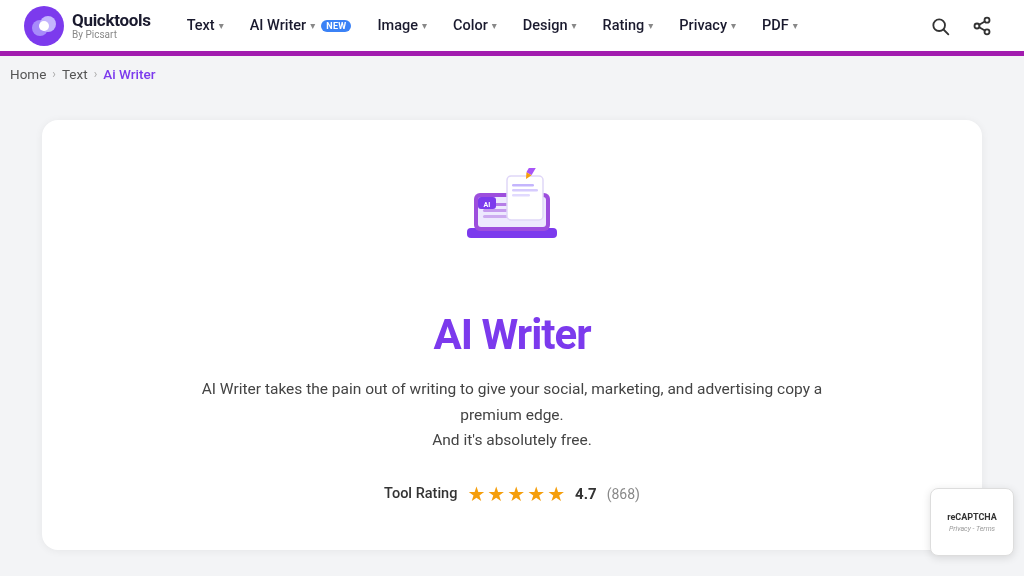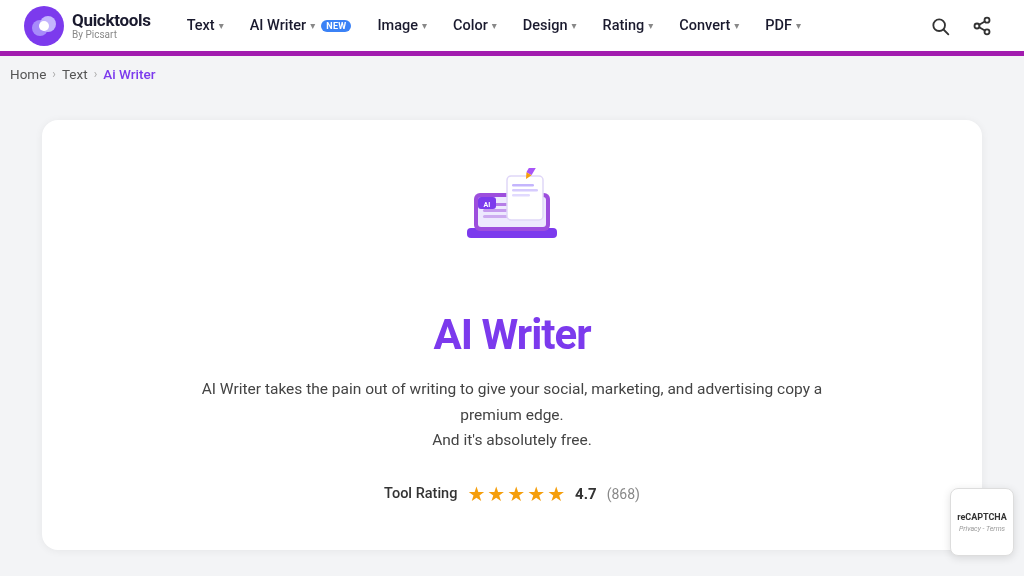--- a/index.html
+++ b/index.html
@@ -164,21 +164,21 @@
     .rating-count { color: #888; font-size: 14px; }
 
     
     .recaptcha-overlay {
       position: fixed;
       bottom: 20px;
       right: 10px;
       background: #fff;
       border: 1px solid #ddd;
       border-radius: 8px;
-      width: 64px;
+      width: 84px;
       height: 68px;
       display: flex;
       flex-direction: column;
       align-items: center;
       justify-content: center;
       font-size: 8px;
       color: #666;
       box-shadow: 0 2px 8px rgba(0,0,0,0.12);
       padding: 6px;
       gap: 3px;
@@ -228,21 +228,21 @@
     <span>Design</span>
     <span class="chevron">▾</span>
   </div>
 
   <div class="nav-item">
     <span>Rating</span>
     <span class="chevron">▾</span>
   </div>
 
   <div class="nav-item">
-    <span>Convert</span>
+    <span>Privacy</span>
     <span class="chevron">▾</span>
   </div>
 
   <div class="nav-item">
     <span>PDF</span>
     <span class="chevron">▾</span>
   </div>
 
   <div class="nav-spacer"></div>
 

